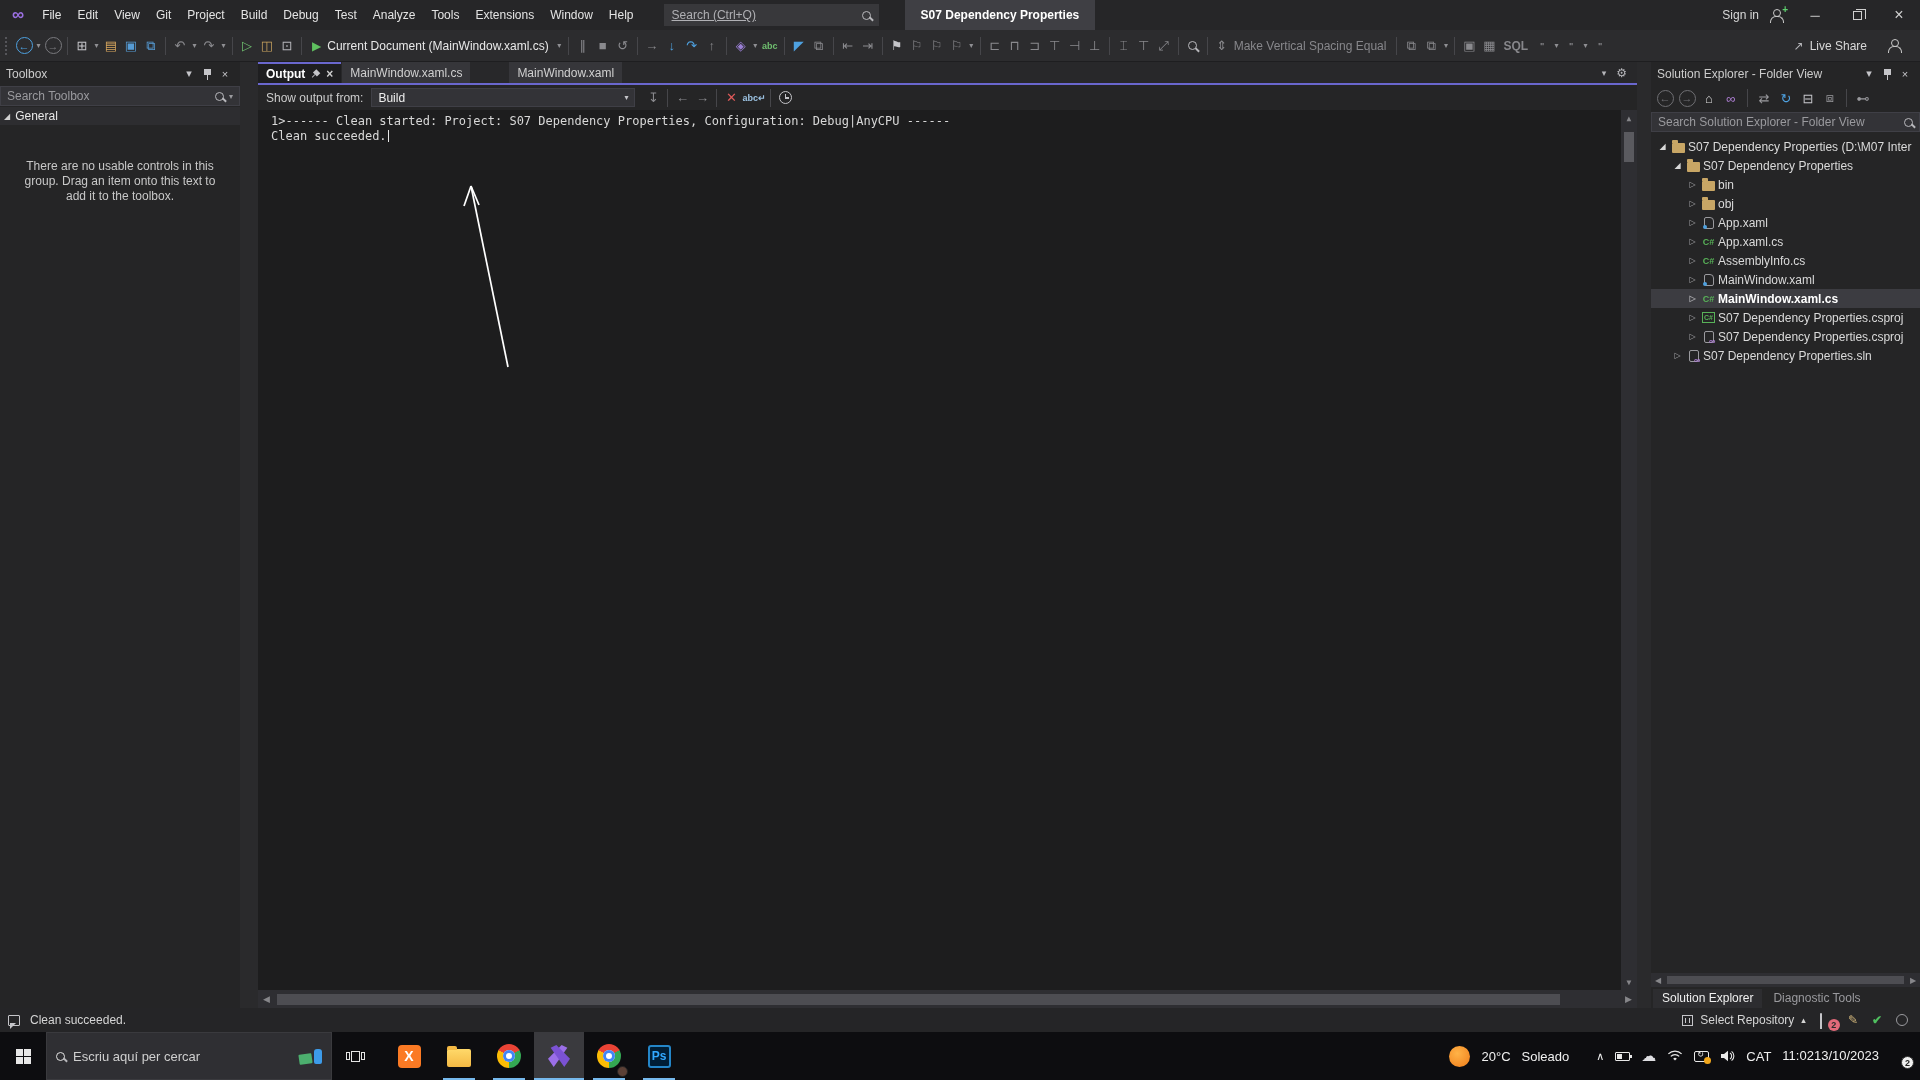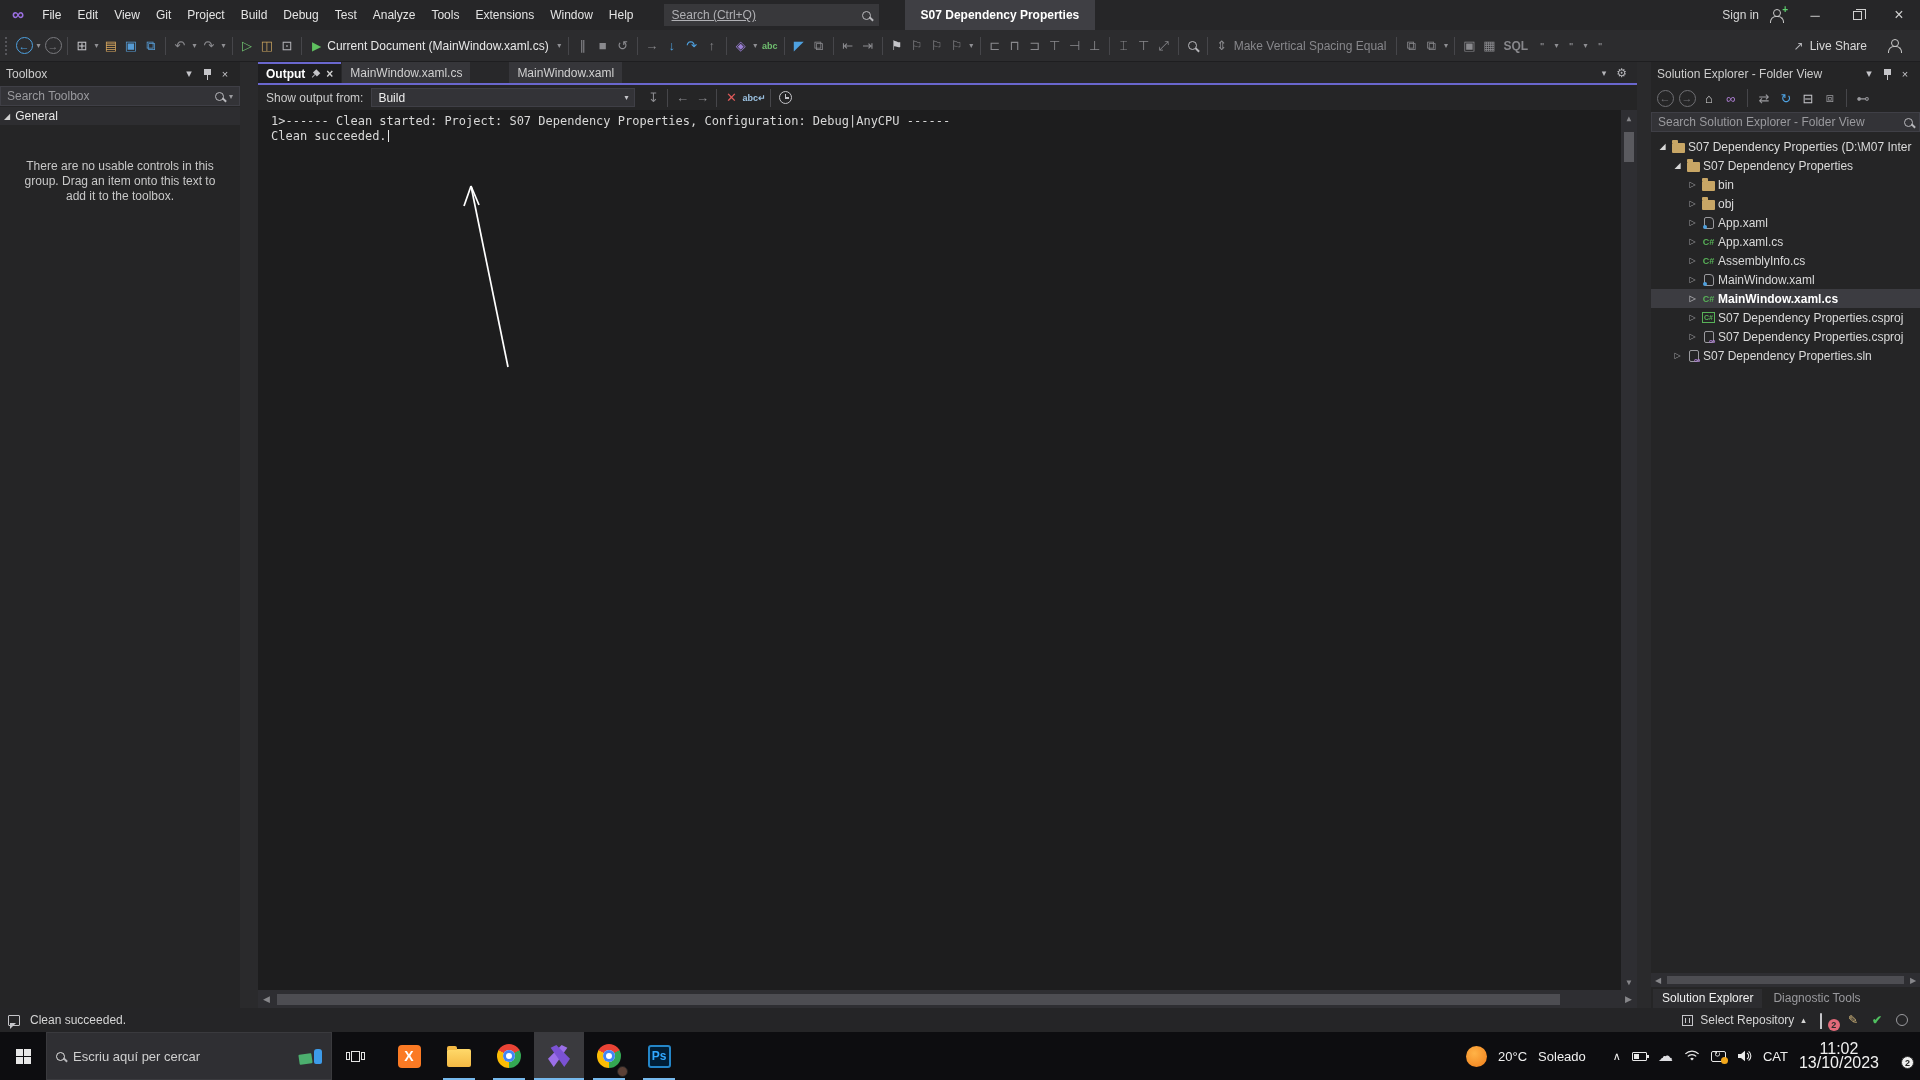--- a/index.html
+++ b/index.html
@@ -186,21 +186,21 @@
         font-weight:bold;font-size:12px;display:flex;align-items:center;justify-content:center;}
   .tray{margin-left:auto;display:flex;align-items:center;gap:11px;padding-right:10px;color:#f0f0f0;font-size:13px;}
   .sun{width:21px;height:21px;border-radius:50%;background:radial-gradient(circle at 40% 35%,#ffb347,#f07d1a);}
   .battic{width:15px;height:9px;border:1px solid #e8e8e8;border-radius:1px;position:relative;}
   .battic::after{content:"";position:absolute;right:-3px;top:2px;width:2px;height:3px;background:#e8e8e8;}
   .battic::before{content:"";position:absolute;left:1px;top:1px;bottom:1px;width:5px;background:#e8e8e8;}
   .cloudic{color:#dedee2;font-size:15px;}
   .screenic{width:15px;height:11px;border:1px solid #e8e8e8;border-radius:2px;position:relative;}
   .screenic::before{content:"↻";position:absolute;left:2px;top:-2px;font-size:8px;color:#e8e8e8;}
   .screenic .dot{position:absolute;right:-3px;bottom:-3px;width:7px;height:7px;border-radius:50%;background:#f2a71b;}
-  .clock2{display:flex;flex-direction:column;align-items:center;font-size:16px;line-height:14px;}
+  .clock2{display:flex;flex-direction:row;align-items:center;font-size:13px;line-height:14px;}
   .notifwrap{position:relative;width:20px;height:18px;}
   .notif{width:17px;height:15px;background:#f0f0f0;border-radius:2px;position:relative;}
   .notif::before{content:"";position:absolute;left:3px;top:4px;right:3px;height:1.5px;background:#55555a;}
   .notif::after{content:"";position:absolute;left:3px;top:8px;right:6px;height:1.5px;background:#55555a;}
   .notifwrap .nb{position:absolute;right:-4px;bottom:-4px;width:13px;height:13px;border-radius:50%;background:#f0f0f0;
                  border:1px solid #333;color:#222;font-size:9px;font-weight:bold;display:flex;align-items:center;justify-content:center;}
 
   .annotation-layer{position:absolute;inset:0;pointer-events:none;z-index:40;}
 </style>
 </head>

